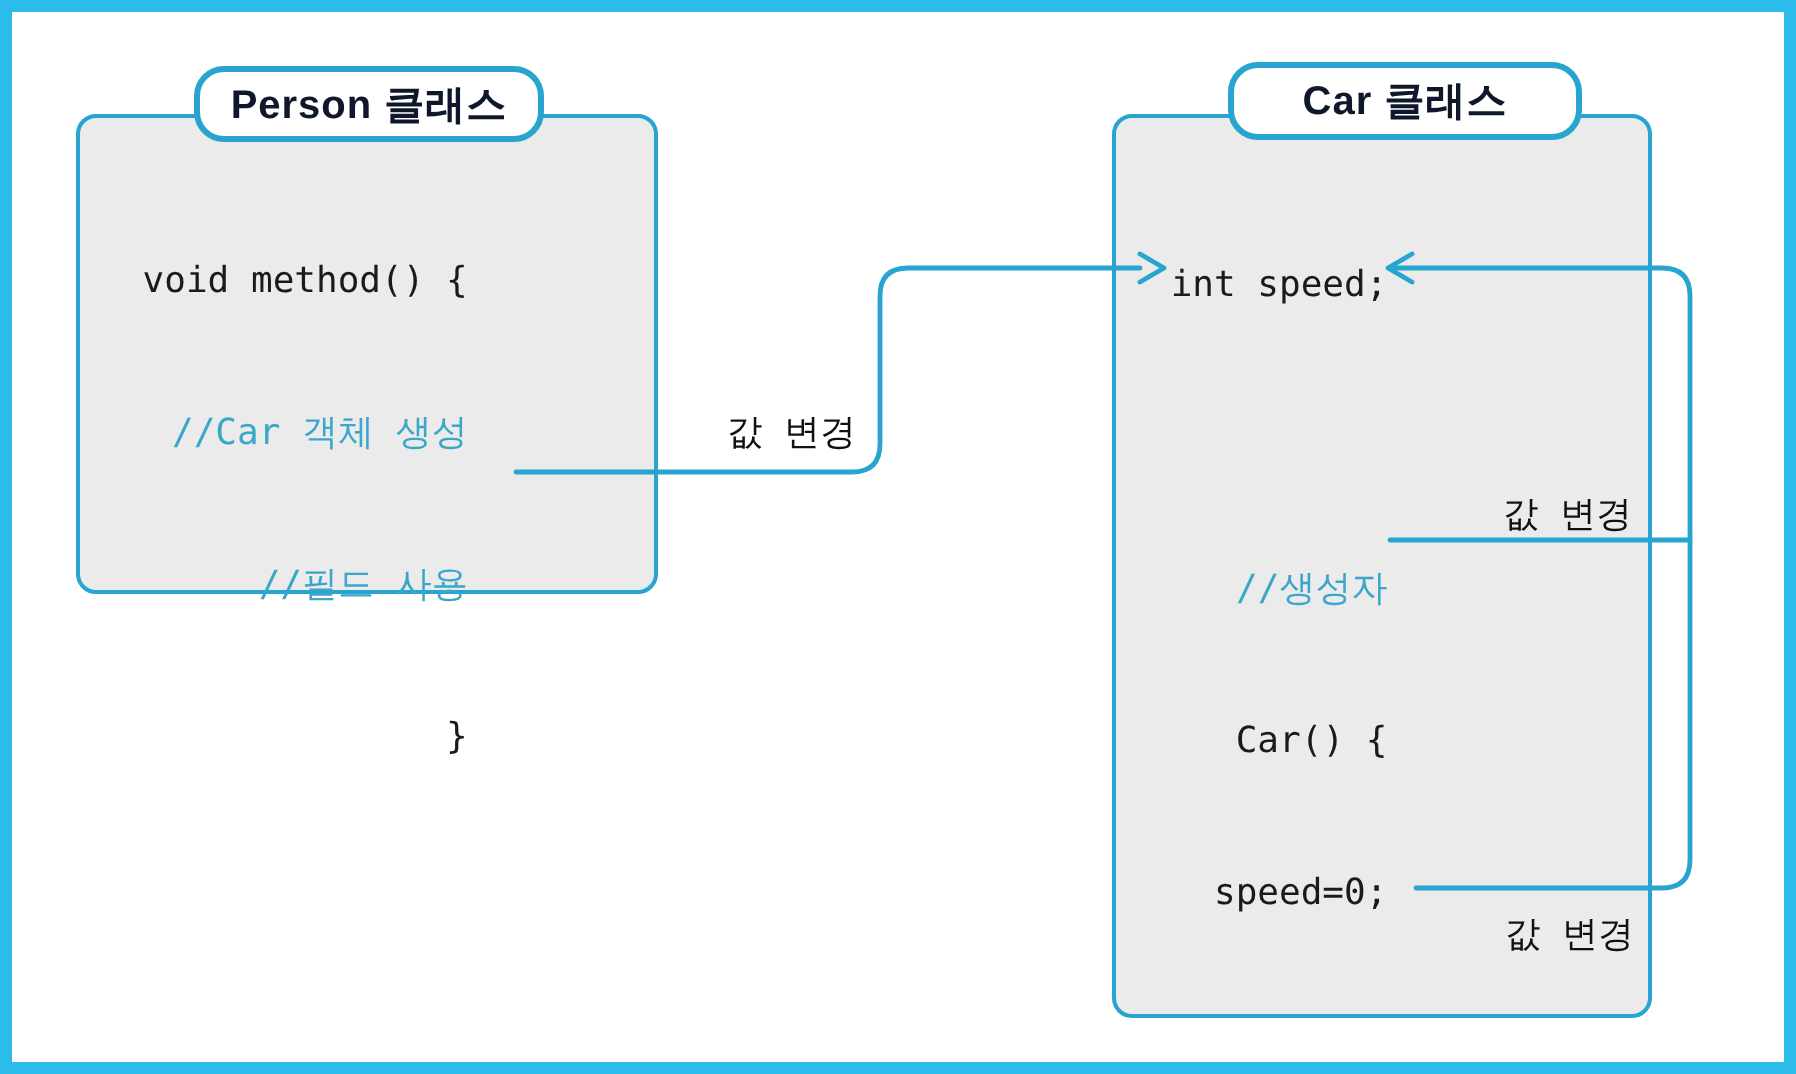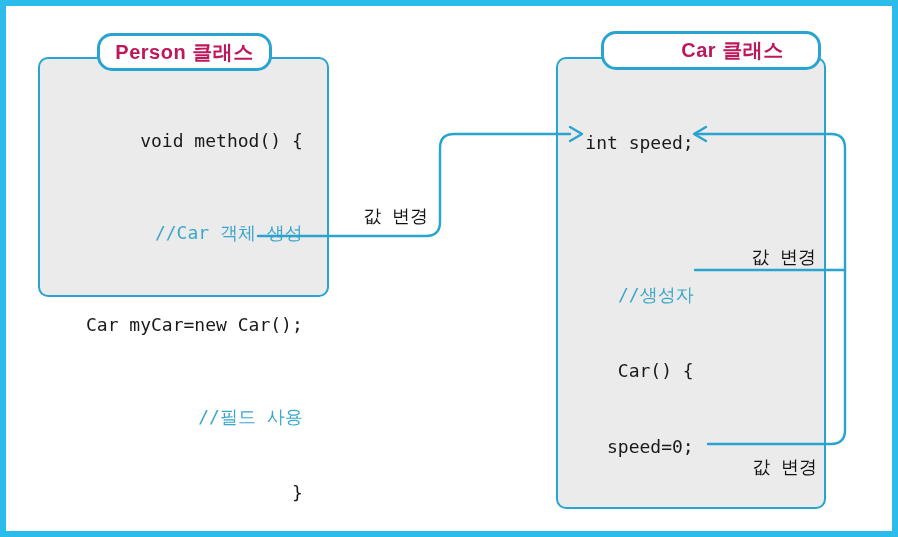--- a/index.html
+++ b/index.html
@@ -39,36 +39,36 @@
     position: absolute;
     background: #ffffff;
     border: 3px solid #27A4CF;
     border-radius: 15px;
     z-index: 2;
     display: flex;
     align-items: center;
     justify-content: center;
     font-weight: bold;
     font-size: 20px;
-    color: #be185d;
+    color: #0f172a;
     letter-spacing: 0.5px;
   }
   .badge.person-badge { left: 91px; top: 27px; width: 169px; height: 32px; }
-  .badge.car-badge    { left: 595px; top: 25px; width: 171px; height: 33px; padding-left: 43px; }
+  .badge.car-badge    { left: 608px; top: 25px; width: 171px; height: 33px; }
   .code {
     position: absolute;
     font-family: "DejaVu Sans Mono", "Liberation Mono", monospace;
     font-size: 18px;
     color: #1A1A1A;
     white-space: pre;
   }
   .person .code { left: 28px; top: 25px; }
   .car .code    { left: 27px; top: 27px; }
   .code .line { height: 34px; line-height: 30px; text-align: right; }
-  .code .ind-p { padding-left: 18px; margin-top: 16px; }
+  .code .ind-p { padding-left: 18px; }
   .code .ind-c { padding-left: 22px; }
   .code .cmt { color: #3AA7CA; }
   .vlabel {
     position: absolute;
     z-index: 4;
     font-size: 18px;
     color: #111111;
     text-align: right;
     font-family: Liberation Mono, monospace;
   }
@@ -86,21 +86,20 @@
     <path d="M570,127 L582,134 L570,141"></path>
     <path d="M697,134 L831,134 Q845,134 845,148 L845,430 Q845,444 831,444 L708,444"></path>
     <path d="M706,127 L694,134 L706,141"></path>
     <path d="M695,270 L845,270"></path>
   </svg>
 
   <div class="box person">
     <div class="code">
       <div class="line">void method() {</div>
       <div class="line ind-p cmt">//Car 객체 생성</div>
-      <div class="line ind-p">Car myCar=new Car();</div>
       <div class="line ind-p cmt">//필드 사용</div>
       <div class="line">}</div>
     </div>
   </div>
   <div class="badge person-badge">Person 클래스</div>
 
   <div class="box car">
     <div class="code">
       <div class="line">int speed;</div>
       <div class="line"></div>

